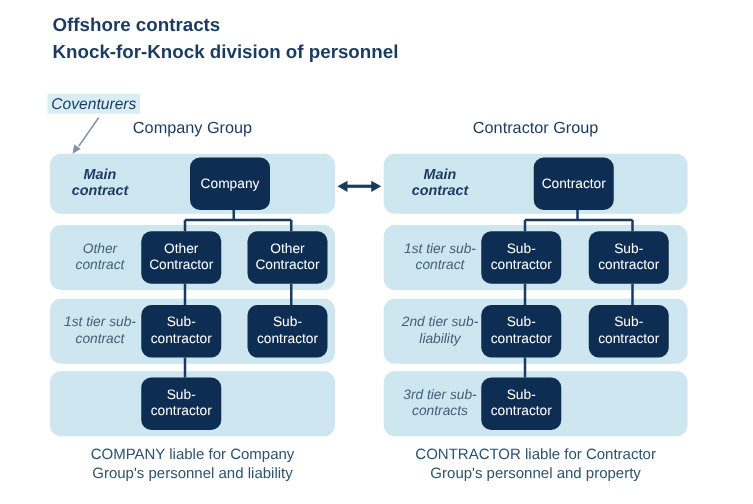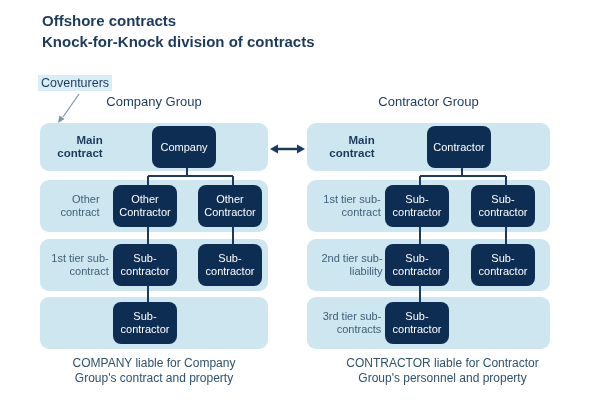--- a/index.html
+++ b/index.html
@@ -10,41 +10,41 @@
   }
   .title {
     position:absolute; left:42px; top:10px;
     font-size:15px; font-weight:bold; line-height:21px;
     color:var(--navy);
   }
   .coventurers {
     position:absolute; left:38px; top:75px;
     background:var(--highlight_bg);
     color:var(--navy);
-    font-size:12.5px; padding:1px 3px;
+    font-size:12.5px; padding:1px 3px;font-style:italic;
   }
   .group-header {
     position:absolute; top:94px; text-align:center;
     font-size:13px; color:var(--navy);
   }
   .gh-left  { left:40px;  width:228px; }
   .gh-right { left:307px; width:243px; }
   .p {
     position:absolute; background:var(--panel_bg); border-radius:9px;
   }
   .pl { left:40px;  width:228px; }
   .pr { left:307px; width:243px; }
   .r1 { top:123px; height:48px; }
   .r2 { top:180px; height:52px; }
   .r3 { top:239px; height:52px; }
   .r4 { top:297px; height:52px; }
   .lbl {
     position:absolute; display:flex; align-items:center; justify-content:center;
-    text-align:right; white-space:pre-line;
-    font-size:11px; line-height:13px; color:var(--label_slate);
+    text-align:center; white-space:pre-line;
+    font-size:11px; line-height:13px; color:var(--label_slate);font-style:italic;
   }
   .lbl.bold { font-weight:bold; color:var(--navy); font-size:11.5px; }
   .ll { left:42px;  width:76px; }
   .lr { left:309px; width:86px; }
   .box {
     position:absolute; width:64px; height:42px;
     background:var(--box_bg); border-radius:8px;
     display:flex; align-items:center; justify-content:center;
     text-align:center; white-space:pre-line;
     color:var(--box_text); font-size:11px; line-height:13px;
@@ -52,30 +52,30 @@
   .overlay { position:absolute; left:0; top:0; width:602px; height:403px; pointer-events:none; }
   .cline { stroke:var(--connector); stroke-width:2; fill:none; }
   .cfill { fill:var(--connector); stroke:none; }
   .callout-line { stroke:var(--callout_arrow); stroke-width:1.2; fill:none; }
   .callout-head { fill:var(--callout_arrow); stroke:none; }
   .caption {
     position:absolute; top:356px; text-align:center; white-space:pre-line;
     font-size:12px; line-height:15px; color:var(--caption);
   }
   .cap-left  { left:40px;  width:228px; }
-  .cap-right { left:321px; width:243px; }
+  .cap-right { left:307px; width:243px; }
 </style>
 </head>
 <body>
 
 <div class="canvas">
 
   <div class="title">
     <div>Offshore contracts</div>
-    <div>Knock-for-Knock division of contracts</div>
+    <div>Knock-for-Knock division of personnel</div>
   </div>
 
   <div class="coventurers">Coventurers</div>
 
   <div class="group-header gh-left">Company Group</div>
   <div class="group-header gh-right">Contractor Group</div>
 
   <div class="p pl r1"></div>
   <div class="p pl r2"></div>
   <div class="p pl r3"></div>
@@ -142,17 +142,17 @@
   <div class="box" style="left:471px; top:185px;">Sub-
 contractor</div>
   <div class="box" style="left:385px; top:244px;">Sub-
 contractor</div>
   <div class="box" style="left:471px; top:244px;">Sub-
 contractor</div>
   <div class="box" style="left:385px; top:302px;">Sub-
 contractor</div>
 
   <div class="caption cap-left">COMPANY liable for Company
-Group's contract and property</div>
+Group's personnel and liability</div>
   <div class="caption cap-right">CONTRACTOR liable for Contractor
 Group's personnel and property</div>
 
 </div>
 
 </body></html>

